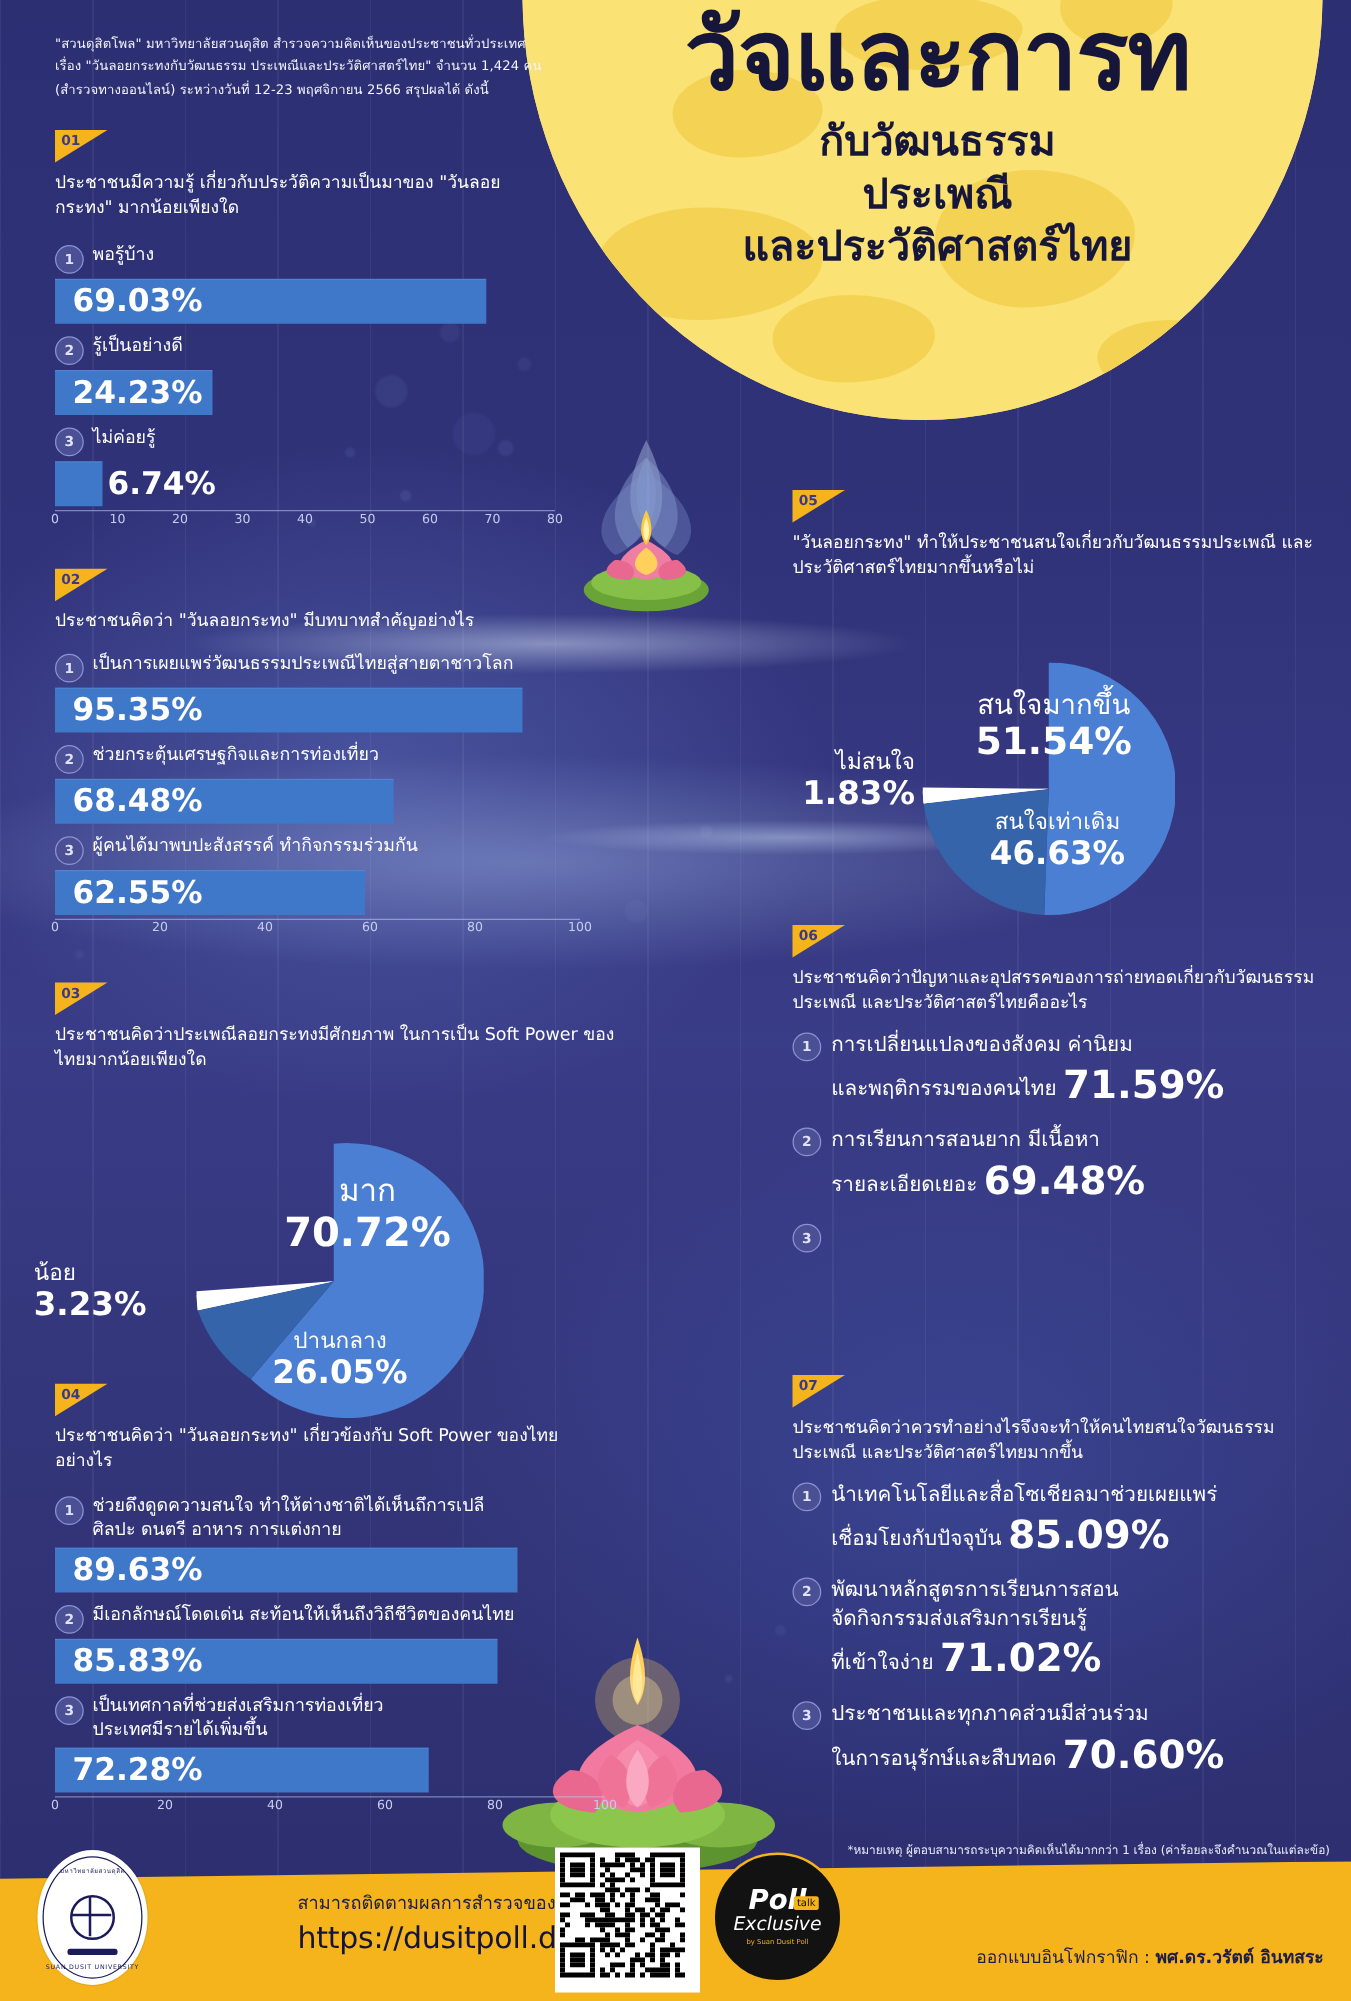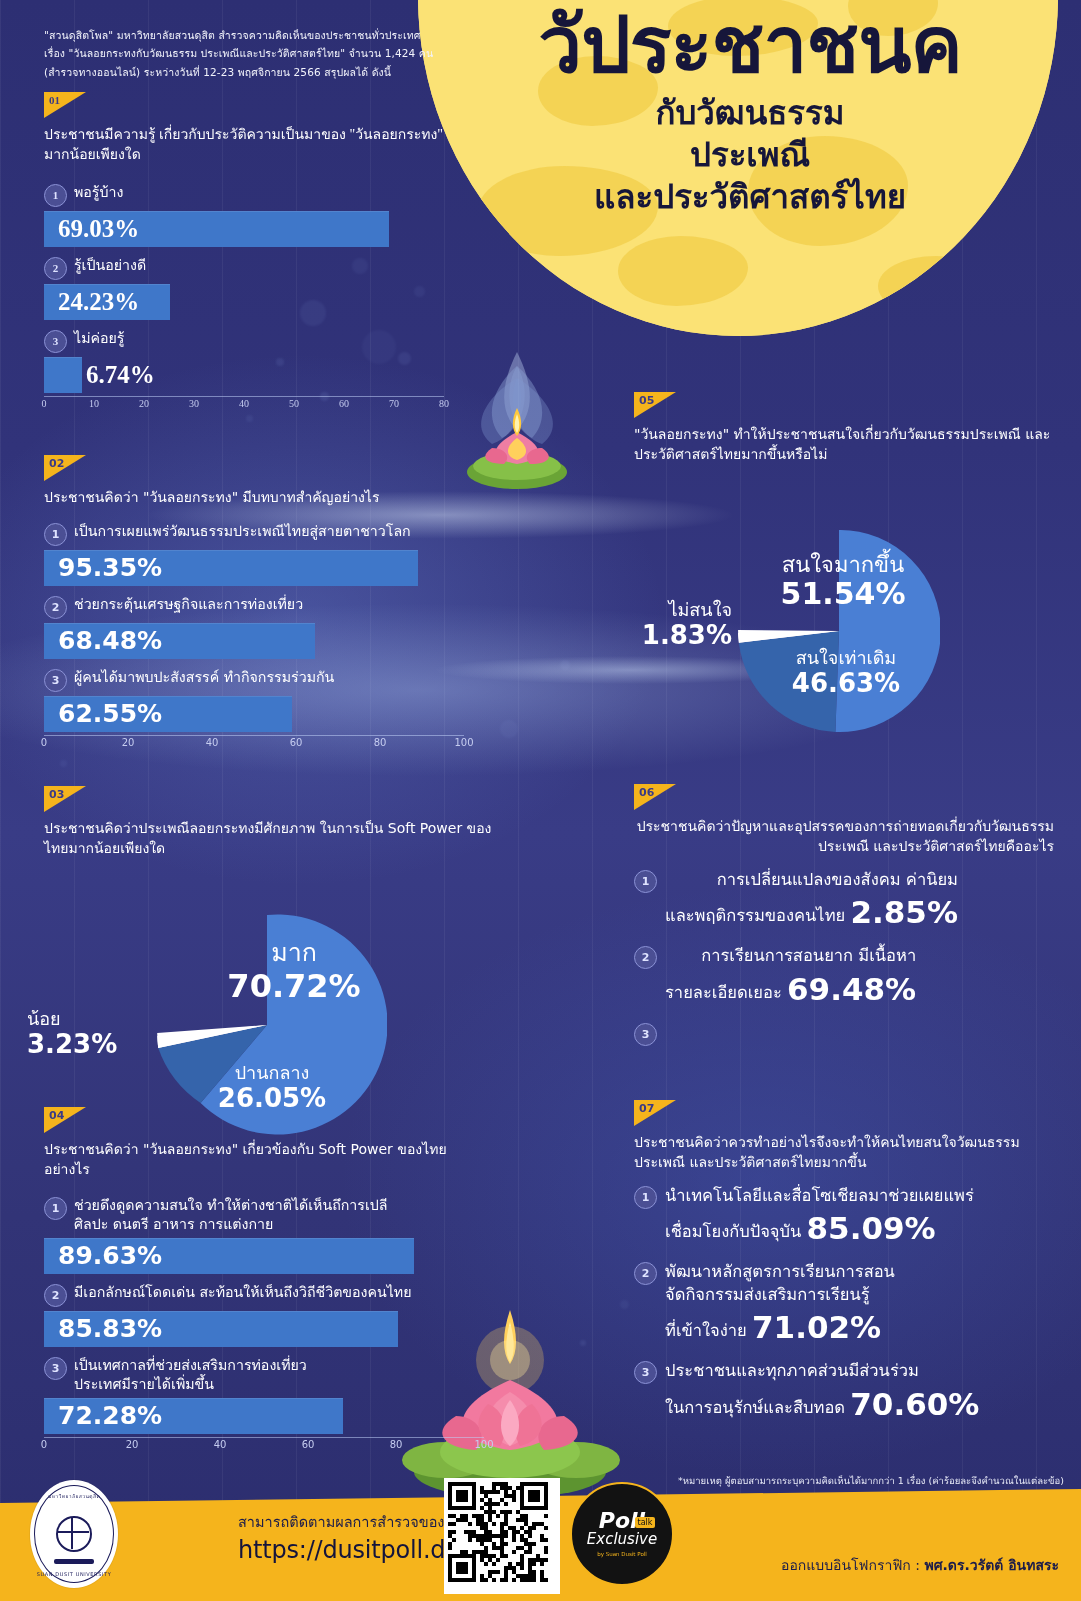--- a/index.html
+++ b/index.html
@@ -247,27 +247,27 @@
       <path d="M120 92 C92 108 88 134 120 146 C152 134 148 108 120 92Z" fill="#f58cac"></path>
       <path d="M98 104 C82 120 86 140 110 146 C120 130 114 110 98 104Z" fill="#ef7396"></path>
       <path d="M142 104 C158 120 154 140 130 146 C120 130 126 110 142 104Z" fill="#ef7396"></path>
       <path d="M120 100 C108 116 108 136 120 146 C132 136 132 116 120 100Z" fill="#fba9c2"></path>
     </svg>
   </div>
 
   <div class="note">"สวนดุสิตโพล" มหาวิทยาลัยสวนดุสิต สำรวจความคิดเห็นของประชาชนทั่วประเทศ เรื่อง "วันลอยกระทงกับวัฒนธรรม ประเพณีและประวัติศาสตร์ไทย" จำนวน 1,424 คน (สำรวจทางออนไลน์) ระหว่างวันที่ 12-23 พฤศจิกายน 2566  สรุปผลได้ ดังนี้</div>
 
   <div class="title-block">
-    <div class="title-main">วัประชาชนค</div>
+    <div class="title-main">วัจและการท</div>
     <div class="title-sub">กับวัฒนธรรม</div>
     <div class="title-sub" style="margin-top:0">ประเพณี</div>
     <div class="title-sub" style="margin-top:0">และประวัติศาสตร์ไทย</div>
   </div>
 
-  <div class="sec" style="left:44px;top:92px;width:400px;font-family:Liberation Serif, serif;">
+  <div class="sec" style="left:44px;top:104px;width:400px;">
     <div class="tag">
       <span class="flag"></span>
       <span class="num">01</span>
     </div>
     <div class="q">ประชาชนมีความรู้ เกี่ยวกับประวัติความเป็นมาของ "วันลอยกระทง" มากน้อยเพียงใด</div>
 
     <div style="margin-top:18px;">
       <div class="rowlabel">
         <span class="badge">1</span>
         <span class="rl-text">พอรู้บ้าง</span>
@@ -455,33 +455,33 @@
     <div class="pielabel small" style="left:34px;top:118px;width:148px;">
       <div class="nm">สนใจเท่าเดิม</div>
       <div class="pv">46.63%</div>
     </div>
     <div class="pielabel small" style="left:-100px;top:70px;width:94px;text-align:right;">
       <div class="nm">ไม่สนใจ</div>
       <div class="pv">1.83%</div>
     </div>
   </div>
 
-  <div class="sec" style="left:634px;top:784px;width:420px;text-align:right;">
+  <div class="sec" style="left:634px;top:740px;width:420px;">
     <div class="tag">
       <span class="flag"></span>
       <span class="num">06</span>
     </div>
     <div class="q">ประชาชนคิดว่าปัญหาและอุปสรรคของการถ่ายทอดเกี่ยวกับวัฒนธรรมประเพณี และประวัติศาสตร์ไทยคืออะไร</div>
 
     <div class="item7">
       <span class="badge">1</span>
       <span class="txt">
         <span>การเปลี่ยนแปลงของสังคม ค่านิยม</span><br>
         <span>และพฤติกรรมของคนไทย</span>
-        <span class="big">2.85%</span>
+        <span class="big">71.59%</span>
       </span>
     </div>
 
     <div class="item7">
       <span class="badge">2</span>
       <span class="txt">
         <span>การเรียนการสอนยาก มีเนื้อหา</span><br>
         <span>รายละเอียดเยอะ</span>
         <span class="big">69.48%</span>
       </span>

